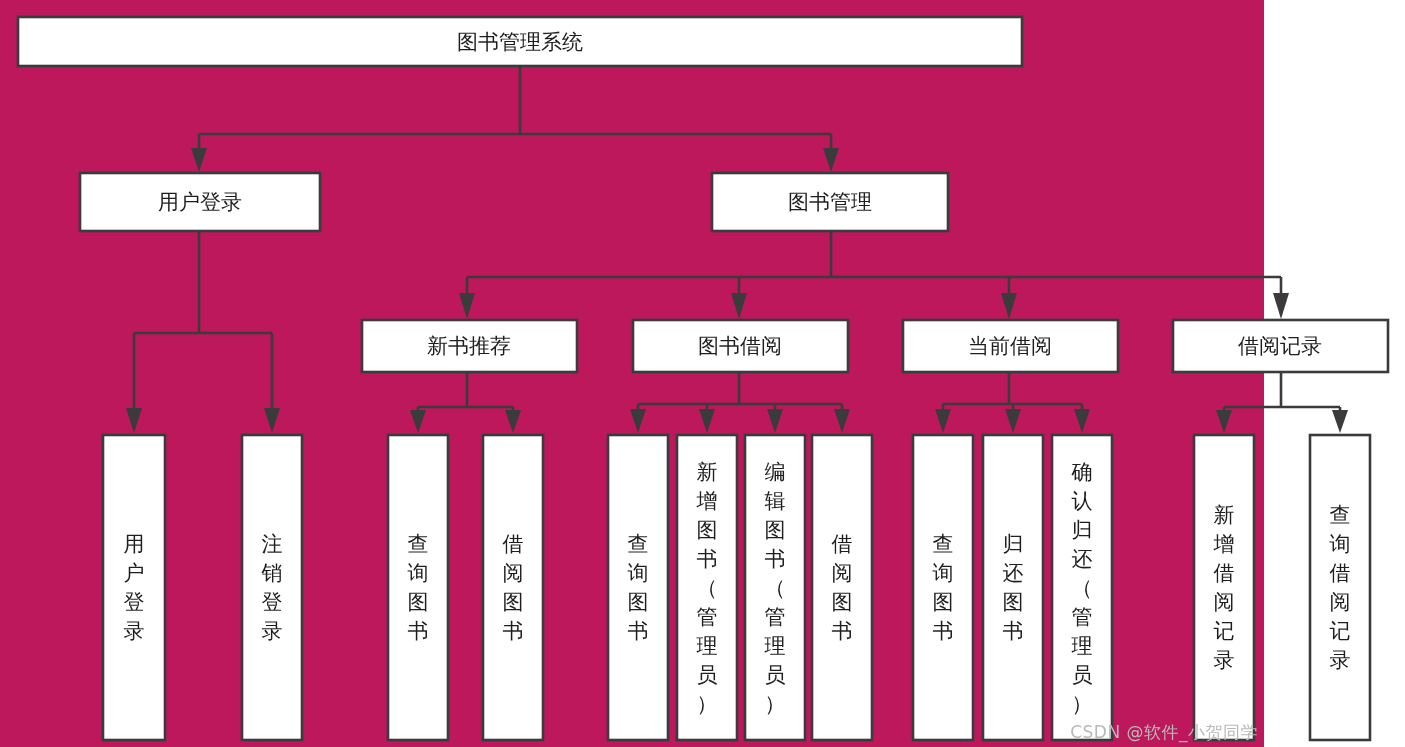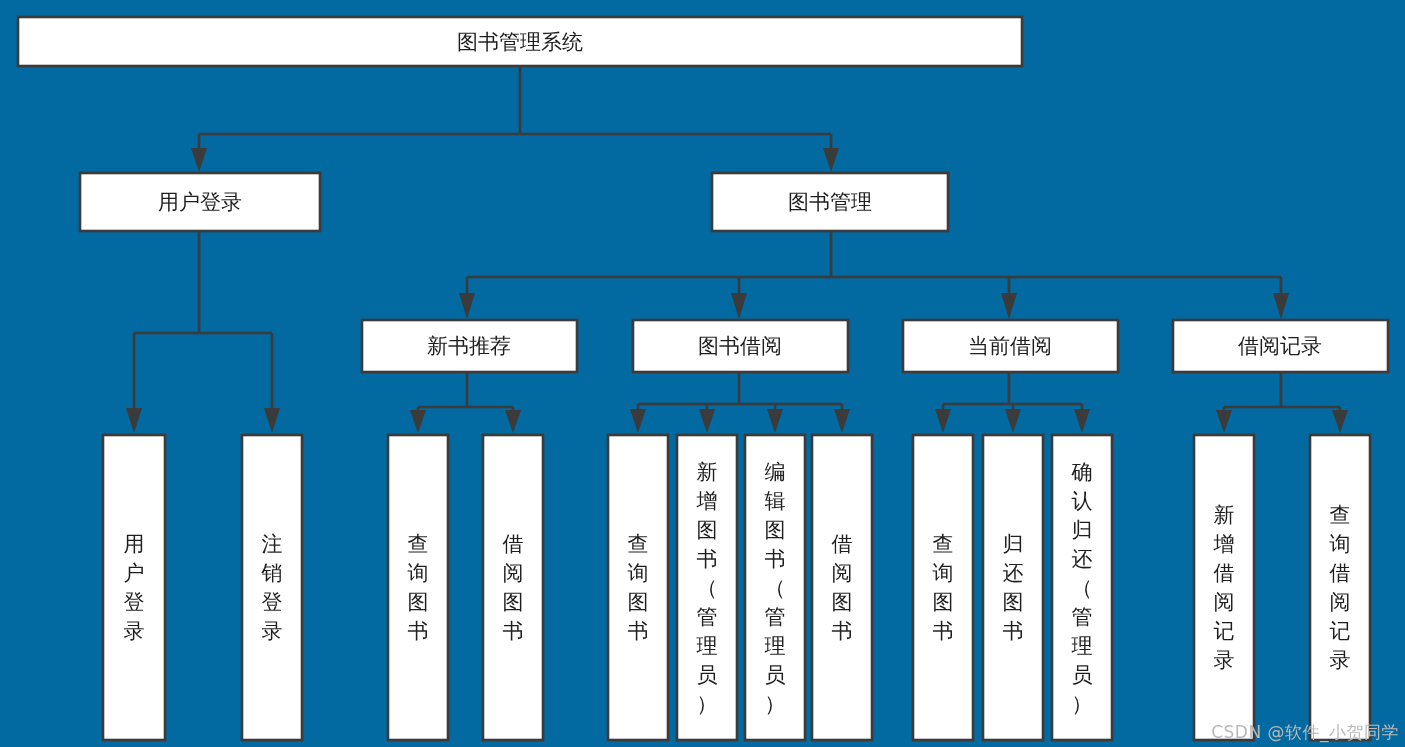--- a/index.html
+++ b/index.html
@@ -1,21 +1,21 @@
 <!DOCTYPE html>
 <html><head>
 <meta charset="utf-8">
 <title>图书管理系统 功能结构图</title>
 <style>
   html,body{margin:0;padding:0;background:#ffffff;}
   body{
     font-family:"Liberation Sans","DejaVu Sans",sans-serif;
     width:1405px;height:747px;overflow:hidden;
   }
-  #diagram-root{position:relative;width:1405px;height:747px;background:#0369a1;}
+  #diagram-root{position:relative;width:1264px;height:747px;background:#be185d;}
   svg#tree-svg{position:absolute;left:0;top:0;width:1405px;height:747px;display:block;}
   .node-box{fill:#ffffff;stroke:#3b3b3b;stroke-width:2.6;}
   .connector{stroke:#3b3b3b;stroke-width:2.6;fill:none;stroke-linecap:butt;}
   .arrow-head{fill:#3b3b3b;stroke:none;}
   .node-label{
     font-family:"DejaVu Sans","Liberation Sans",sans-serif;
     font-size:21px;fill:#1e1e1e;text-anchor:middle;dominant-baseline:middle;
   }
   .node-label-v{
     font-family:"DejaVu Sans","Liberation Sans",sans-serif;

